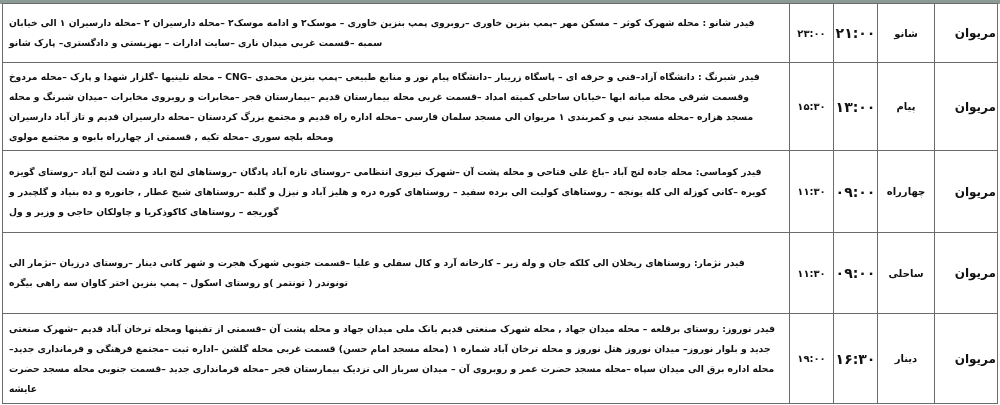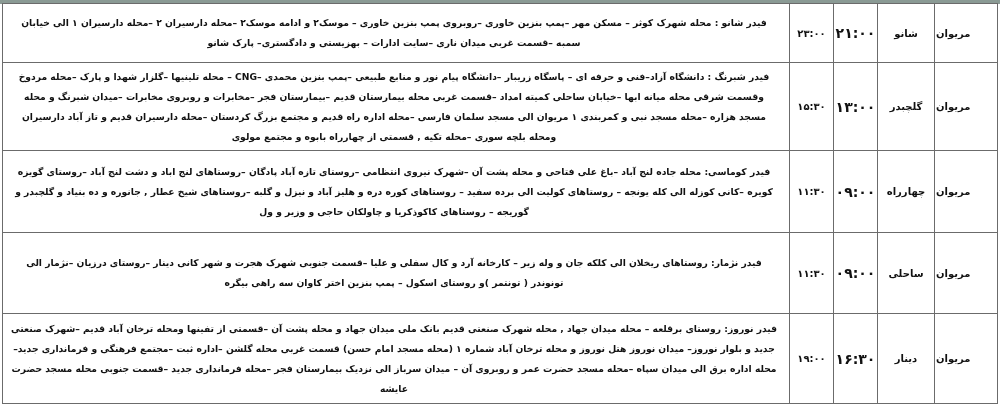--- a/index.html
+++ b/index.html
@@ -10,26 +10,26 @@
       width: 996px; height: 400px;
       border-collapse: collapse; direction: rtl;
       table-layout: fixed;
     }
     table.sched td {
       border: 1.5px solid #6b6b6b;
       vertical-align: middle;
       color: #111;
       font-weight: bold;
     }
-    td.city { width: 60px; text-align: left; font-size: 10px; }
+    td.city { width: 60px; text-align: right; font-size: 12px; }
     td.feeder { width: 54px; text-align: center; font-size: 10px; margin-left: 20px; }
     td.start { width: 41px; text-align: center; font-size: 14px; letter-spacing: 0.5px; }
     td.end { width: 41px; text-align: center; font-size: 10px; letter-spacing: 0.5px; }
     td.areas {
-      text-align: center; font-size: 9.2px; line-height: 20px;
+      text-align: left; font-size: 9.2px; line-height: 20px;
       padding: 2px 10px 2px 6px;
     }
     tr.r1 { height: 59px; }
     tr.r2 { height: 88px; }
     tr.r3 { height: 82px; }
     tr.r4 { height: 81px; }
     tr.r5 { height: 90px; }
     .tm { direction: ltr; unicode-bidi: isolate; display: inline-block; }
   </style>
 </head>
@@ -41,21 +41,21 @@
   <tbody>
     <tr class="r1">
       <td class="city">مریوان</td>
       <td class="feeder">شانو</td>
       <td class="start"><span class="tm">۲۱:۰۰</span></td>
       <td class="end"><span class="tm">۲۳:۰۰</span></td>
       <td class="areas">فیدر شانو : محله شهرک کوثر – مسکن مهر –پمپ بنزین خاوری –روبروی پمپ بنزین خاوری – موسک۲ و ادامه موسک۲ –محله دارسیران ۲ –محله دارسیران ۱ الی خیابان سمبه –قسمت غربی میدان ناری –سایت ادارات – بهزیستی و دادگستری– پارک شانو</td>
     </tr>
     <tr class="r2">
       <td class="city">مریوان</td>
-      <td class="feeder">گلچبدر</td>
+      <td class="feeder">پیام</td>
       <td class="start"><span class="tm">۱۳:۰۰</span></td>
       <td class="end"><span class="tm">۱۵:۳۰</span></td>
       <td class="areas">فیدر شبرنگ : دانشگاه آزاد–فنی و حرفه ای – پاسگاه زریبار –دانشگاه پیام نور و منابع طبیعی –پمپ بنزین محمدی –CNG – محله تلینیها –گلزار شهدا و پارک –محله مردوخ وقسمت شرقی محله میانه ابها –خیابان ساحلی کمیته امداد –قسمت غربی محله بیمارستان قدیم –بیمارستان فجر –مخابرات و روبروی مخابرات –میدان شبرنگ و محله مسجد هزاره –محله مسجد نبی و کمربندی ۱ مریوان الی مسجد سلمان فارسی –محله اداره راه قدیم و مجتمع بزرگ کردستان –محله دارسیران قدیم و تاز آباد دارسیران ومحله بلچه سوری –محله تکیه , قسمتی از چهارراه بابوه و مجتمع مولوی</td>
     </tr>
     <tr class="r3">
       <td class="city">مریوان</td>
       <td class="feeder">چهارراه</td>
       <td class="start"><span class="tm">۰۹:۰۰</span></td>
       <td class="end"><span class="tm">۱۱:۳۰</span></td>
       <td class="areas">فیدر کوماسی: محله جاده لنج آباد –باغ علی فتاحی و محله پشت آن –شهرک نیروی انتظامی –روستای تازه آباد پادگان –روستاهای لنج اباد و دشت لنج آباد –روستای گویزه کویره –کانی کوزله الی کله یونجه – روستاهای کولیت الی برده سفید – روستاهای کوره دره و هلیز آباد و نیزل و گلبه –روستاهای شیخ عطار , جانوره و ده بنیاد و گلچبدر و گوریجه – روستاهای کاکوذکریا و چاولکان حاجی و وزیر و ول</td>

